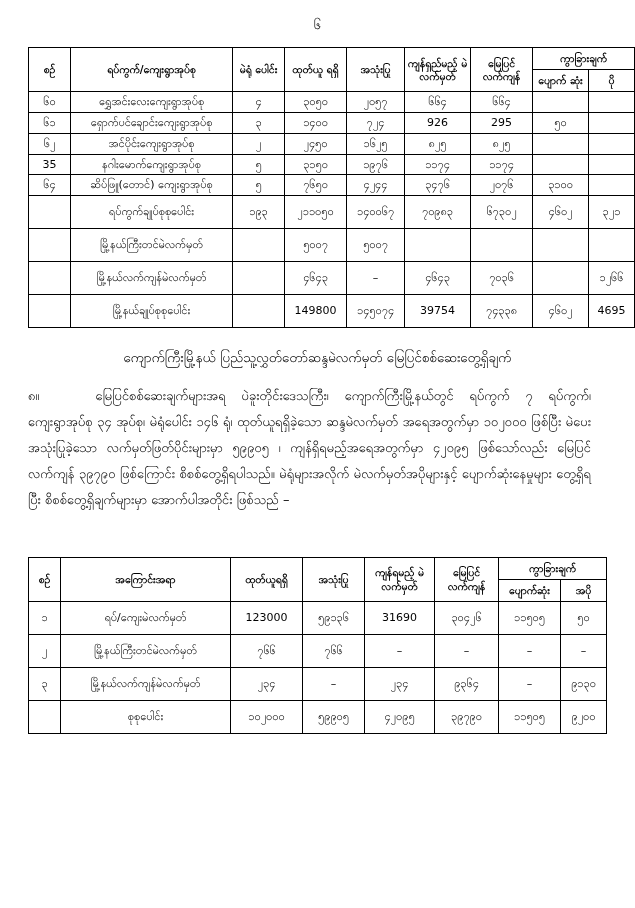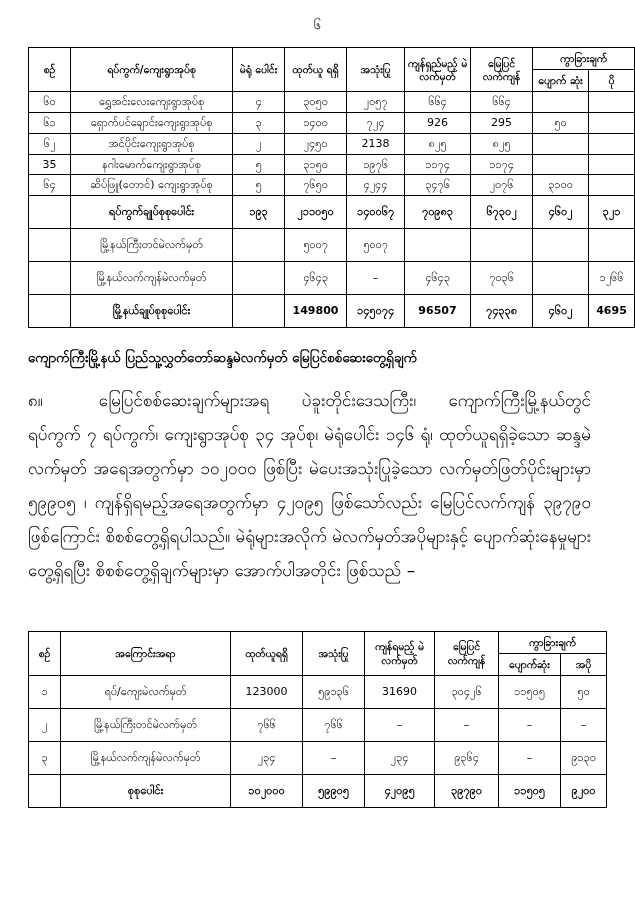--- a/index.html
+++ b/index.html
@@ -47,31 +47,32 @@
   table.doc-table th {
     font-weight: bold;
     font-size: 10.5px;
     padding: 4px 2px;
   }
   td.left {
     text-align: left;
     padding-left: 6px;
   }
   tr.total-row td {
-    font-weight: bold;
+    font-weight: normal;
   }
   .row-tall td { height: 26px; }
   .heading {
-    font-weight: bold;
+    text-align: center;
+    font-weight: normal;
     font-size: 13.5px;
     margin: 20px 0 16px 0;
     line-height: 1.4;
   }
   .para {
-    font-size: 17px;
+    font-size: 13px;
     line-height: 2.0;
     text-align: justify;
     margin: 0 16px 6px 0;
   }
   .para .num {
     display: inline-block;
   }
   .indent {
     display: inline-block;
     width: 56px;
@@ -153,21 +154,21 @@
         <td>926</td>
         <td>295</td>
         <td>၅၀</td>
         <td></td>
       </tr>
       <tr>
         <td>၆၂</td>
         <td class="left">အင်ပိုင်းကျေးရွာအုပ်စု</td>
         <td>၂</td>
         <td>၂၄၅၀</td>
-        <td>2138</td>
+        <td>၁၆၂၅</td>
         <td>၈၂၅</td>
         <td>၈၂၅</td>
         <td></td>
         <td></td>
       </tr>
       <tr>
         <td>35</td>
         <td class="left">နဂါးမောက်ကျေးရွာအုပ်စု</td>
         <td>၅</td>
         <td>၃၁၅၀</td>
@@ -220,21 +221,21 @@
         <td>၇၀၃၆</td>
         <td></td>
         <td>၁၂၆၆</td>
       </tr>
       <tr class="total-row row-tall">
         <td></td>
         <td class="left">မြို့နယ်ချုပ်စုစုပေါင်း</td>
         <td></td>
         <td>149800</td>
         <td>၁၄၅၀၇၄</td>
-        <td>96507</td>
+        <td>39754</td>
         <td>၇၄၃၃၈</td>
         <td>၄၆၀၂</td>
         <td>4695</td>
       </tr>
     </tbody>
   </table>
 
   <div class="heading">ကျောက်ကြီးမြို့နယ် ပြည်သူ့လွှတ်တော်ဆန္ဒမဲလက်မှတ် မြေပြင်စစ်ဆေးတွေ့ရှိချက်</div>
 
   <div class="para">

